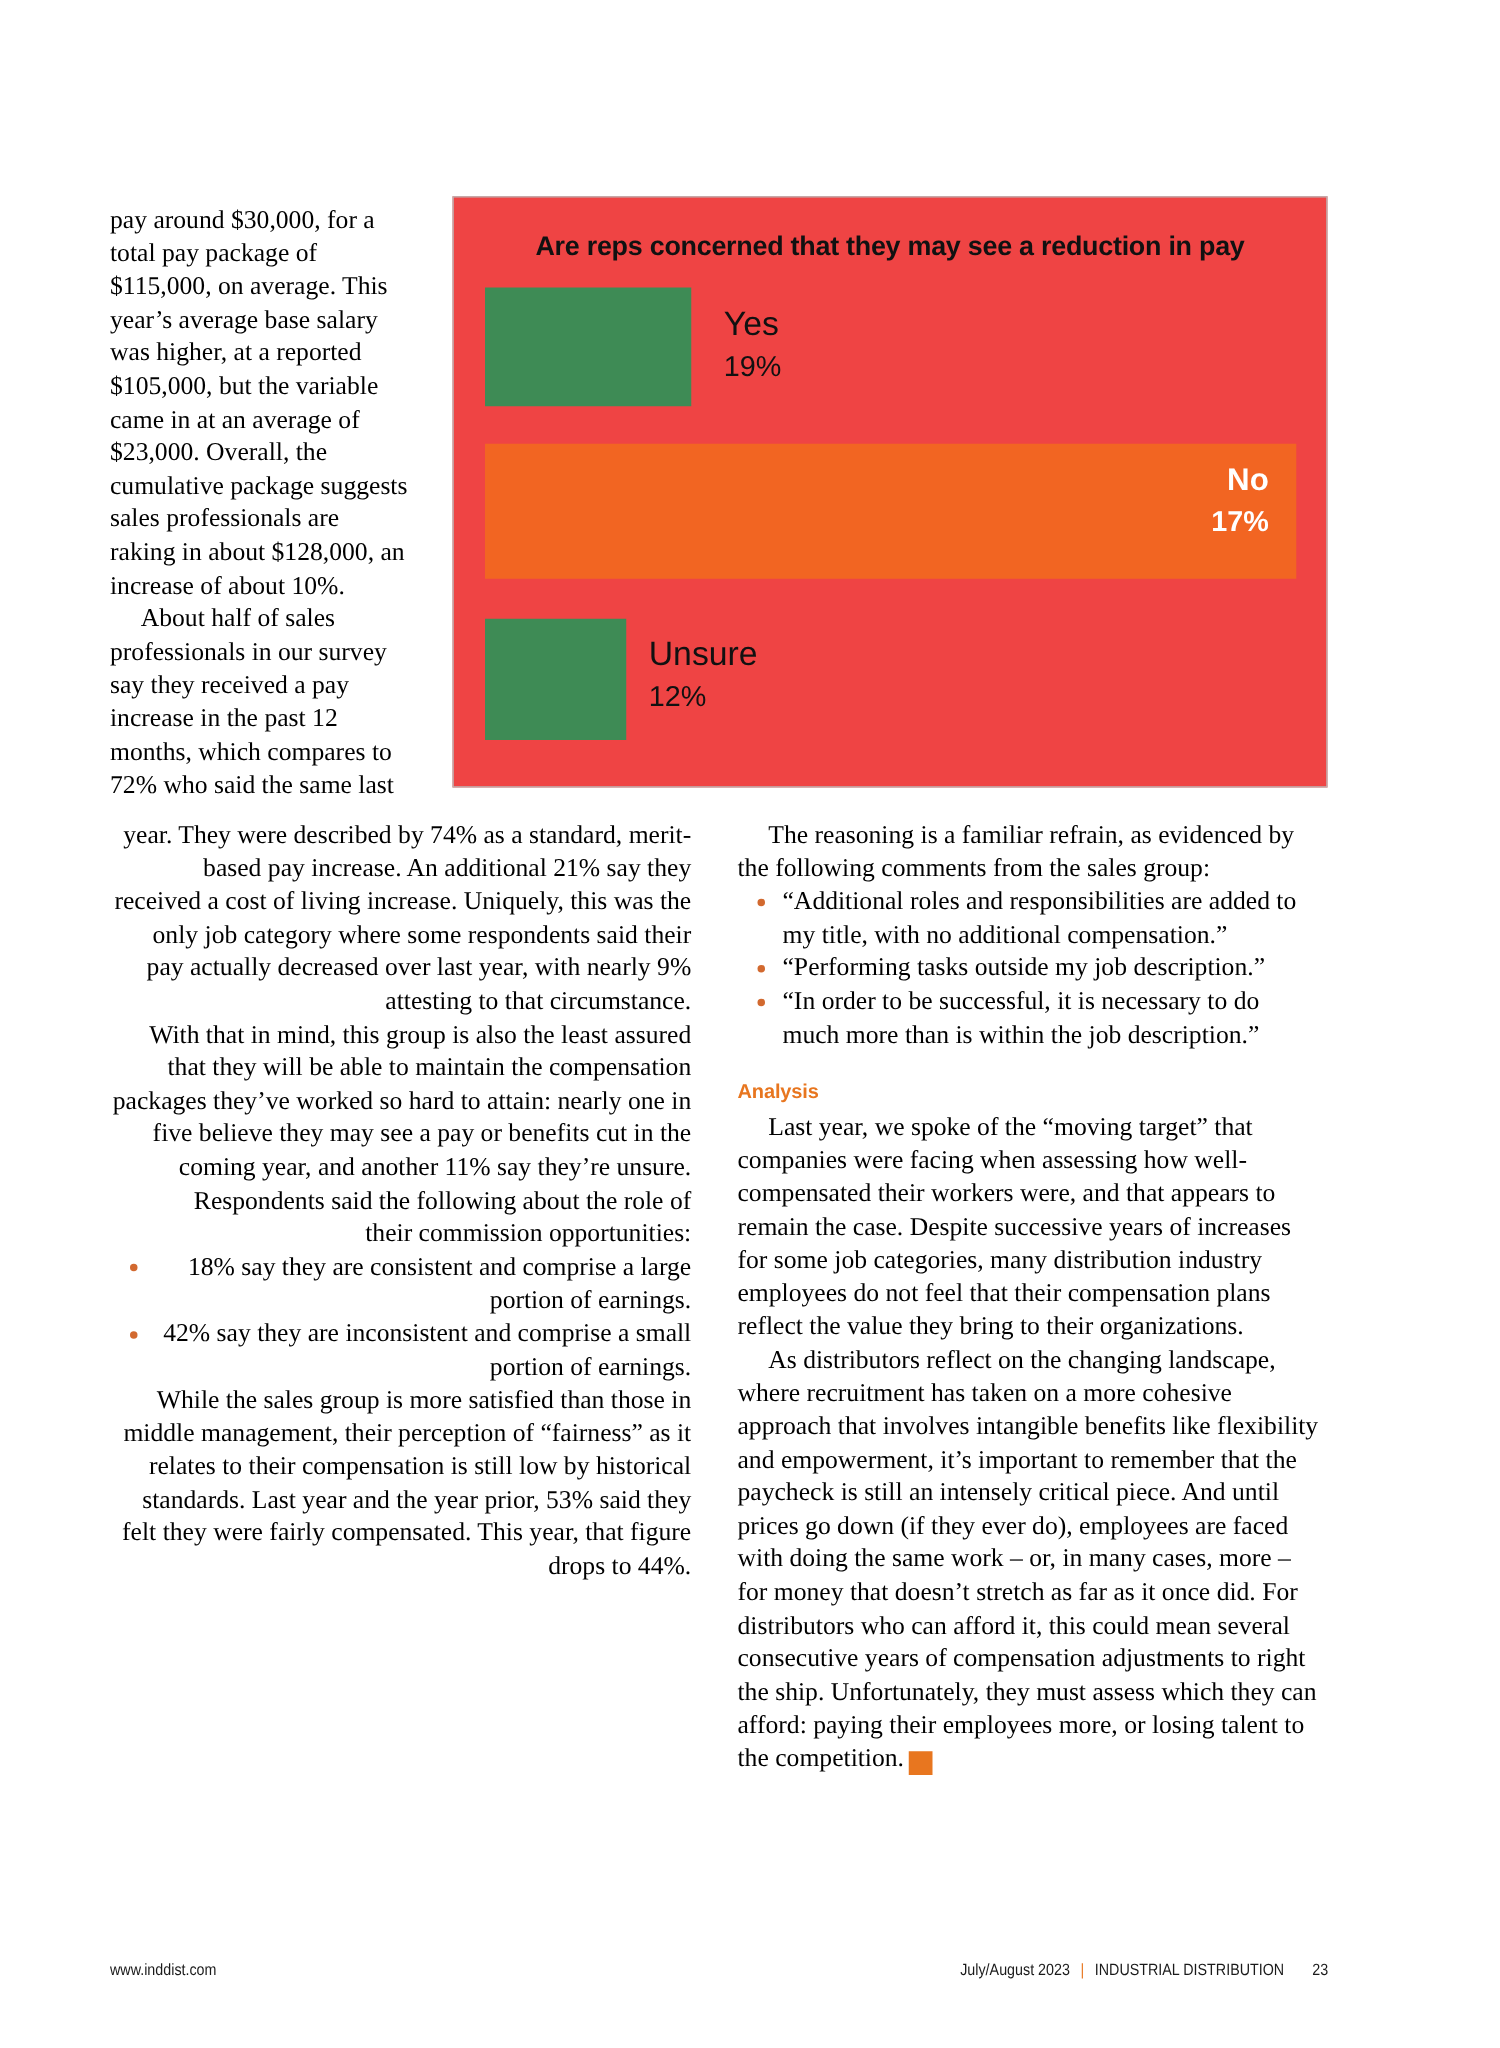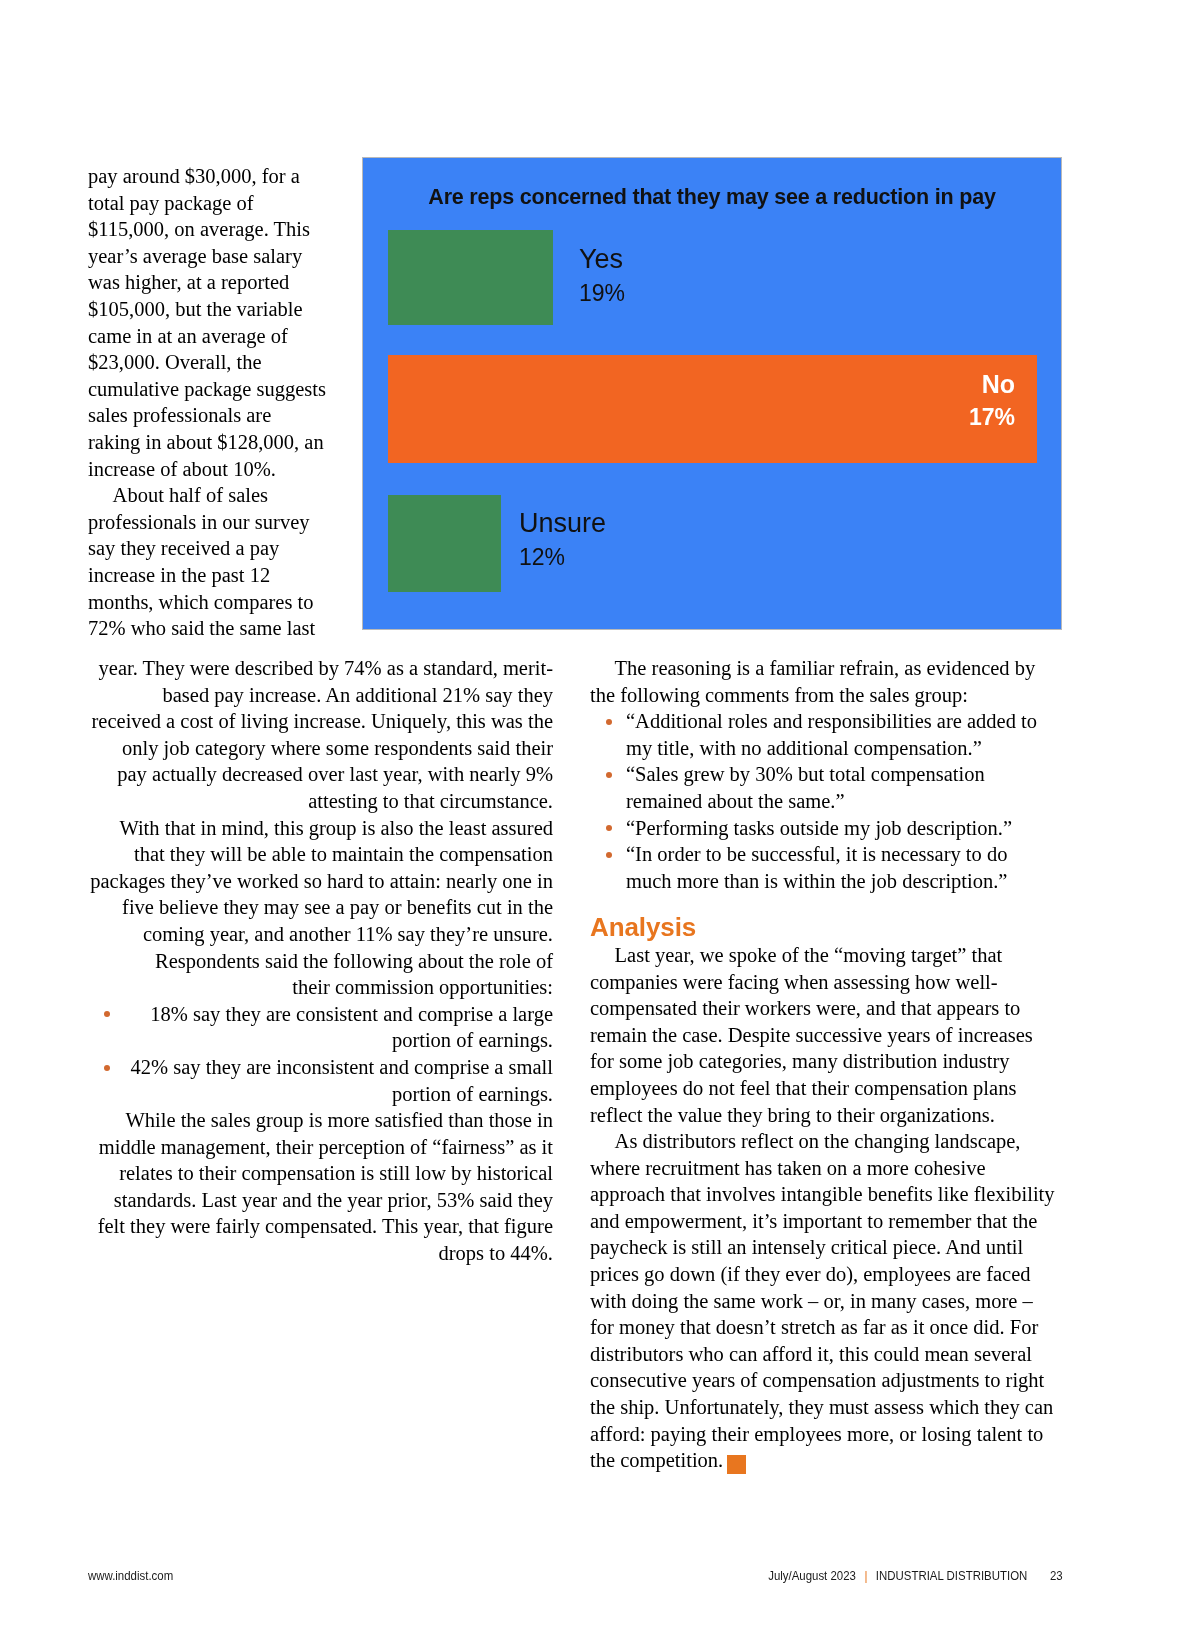--- a/index.html
+++ b/index.html
@@ -24,21 +24,21 @@
   }
 
   
   .chart-panel {
     position: absolute;
     left: 362px;
     top: 157px;
     width: 700px;
     height: 473px;
     border: 1px solid #b9b9b9;
-    background: #3b82f6;
+    background: #ef4444;
     box-sizing: border-box;
   }
   .chart-title {
     font-family: "Liberation Sans", sans-serif;
     font-weight: bold;
     font-size: 21.5px;
     line-height: 30px;
     text-align: center;
     color: #111111;
     padding: 24px 26px 0 26px;
@@ -128,21 +128,21 @@
     top: 0.52em;
     width: 6px;
     height: 6px;
     border-radius: 50%;
     background: #d2692f;
   }
 
   h2.analysis {
     font-family: "Liberation Sans", sans-serif;
     color: #E8761F;
-    font-size: 26px;
+    font-size: 16px;
     font-weight: bold;
     margin: 0;
     padding: 20px 0 1px 0;
     letter-spacing: -0.1px;
   }
 
   .endmark {
     display: inline-block;
     width: 19px;
     height: 19px;
@@ -254,24 +254,20 @@
     <p class="para indent">While the sales group is more satisfied than those in middle management, their perception of “fairness” as it relates to their compensation is still low by historical standards. Last year and the year prior, 53% said they felt they were fairly compensated. This year, that figure drops to 44%.</p>
   </div>
 
   <div class="col-right">
     <p class="para indent">The reasoning is a familiar refrain, as evidenced by the following comments from the sales group:</p>
 
     <ul class="bullets">
       <li>
         <span class="dot"></span>
         <span>“Additional roles and responsibilities are added to my title, with no additional compensation.”</span>
-      </li>
-      <li>
-        <span class="dot"></span>
-        <span>“Sales grew by 30% but total compensation remained about the same.”</span>
       </li>
       <li>
         <span class="dot"></span>
         <span>“Performing tasks outside my job description.”</span>
       </li>
       <li>
         <span class="dot"></span>
         <span>“In order to be successful, it is necessary to do much more than is within the job description.”</span>
       </li>
     </ul>

